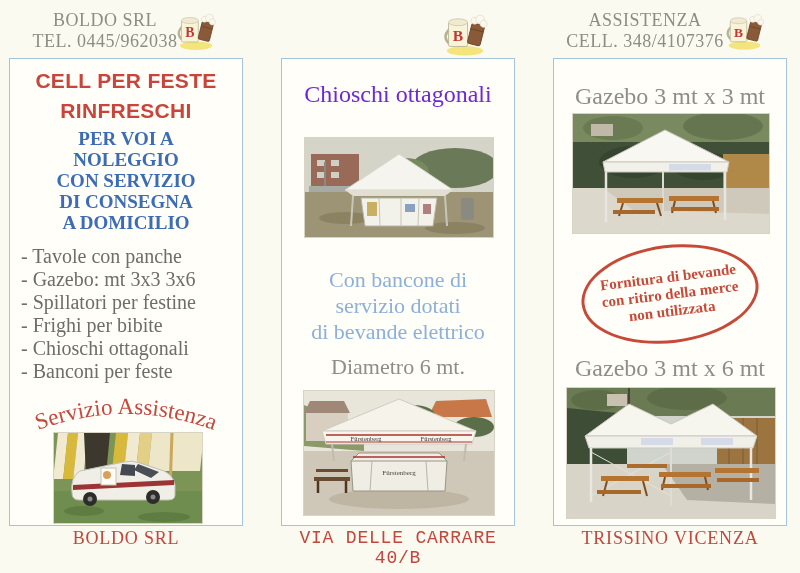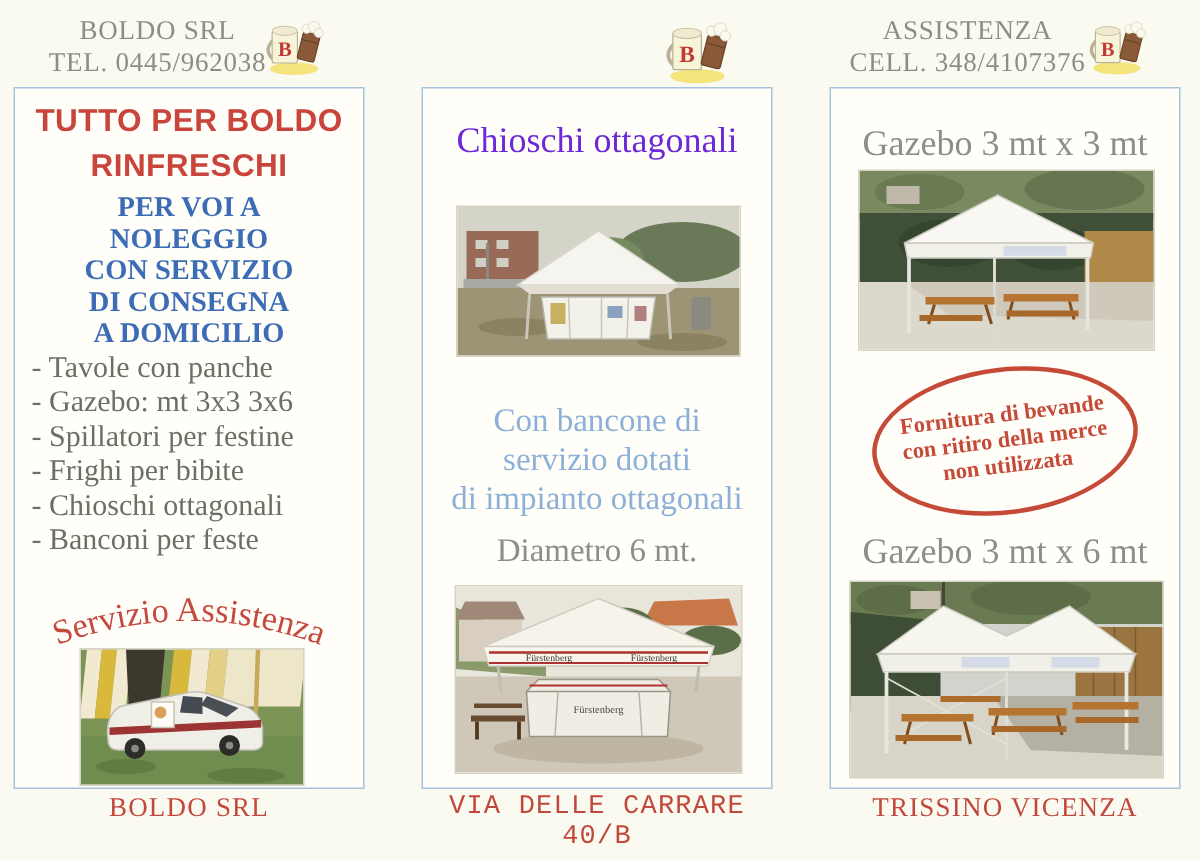--- a/index.html
+++ b/index.html
@@ -15,21 +15,21 @@
   .logo-right{left:722px;top:7px;width:45px;height:47px;}
   
   .panel{position:absolute;top:58px;height:466px;width:232px;background:#fffef9;border:1px solid #a5c4dc;}
   .panel-left{left:9px;}
   .panel-mid{left:281px;}
   .panel-right{left:553px;}
   
   .headline{margin-top:7px;text-align:center;font-family:"Liberation Sans",sans-serif;
             font-weight:bold;font-size:21px;line-height:30px;color:#c9453c;letter-spacing:.3px;}
   .subhead{text-align:center;font-weight:bold;font-size:19px;line-height:21px;color:#3b6cb5;margin-top:2px;}
-  .service-list{margin:1px 0 0 0;padding:0 0 0 11px;list-style:none;font-size:20px;line-height:23px;color:#6e6e66;}
+  .service-list{margin:12px 0 0 0;padding:0 0 0 11px;list-style:none;font-size:20px;line-height:23px;color:#6e6e66;}
   .arch-svg{position:absolute;left:3px;top:332px;width:226px;height:52px;}
   .photo{position:absolute;border:1px solid #d8d4c4;}
   .photo-van{left:43px;top:373px;width:148px;height:90px;}
   
   .mid-title{position:absolute;top:22px;width:100%;text-align:center;font-size:24px;color:#6d28d9;}
   .photo-kiosk1{left:22px;top:78px;width:188px;height:99px;}
   .mid-body{position:absolute;top:190px;width:100%;text-align:center;font-size:22px;line-height:26px;color:#8cb0d8;margin-top:18px;}
   .mid-diam{position:absolute;top:295px;width:100%;text-align:center;font-size:22px;color:#8e8e88;}
   .photo-kiosk2{left:21px;top:331px;width:190px;height:124px;}
   
@@ -87,21 +87,21 @@
   <div class="hdr hdr-right">
     <div>ASSISTENZA</div>
     <div>CELL. 348/4107376</div>
   </div>
   <svg class="logo logo-right" viewBox="0 0 60 52">
       <use href="#logo-mugs"></use>
     </svg>
 
   <section class="panel panel-left">
     <div class="headline">
-      <div>TUTTO PER BOLDO</div>
+      <div>CELL PER FESTE</div>
       <div>RINFRESCHI</div>
     </div>
     <div class="subhead">
       <div>PER VOI A</div>
       <div>NOLEGGIO</div>
       <div>CON SERVIZIO</div>
       <div>DI CONSEGNA</div>
       <div>A DOMICILIO</div>
     </div>
     <ul class="service-list">
@@ -182,21 +182,21 @@
         <line x1="114" y1="60" x2="113" y2="88" stroke="#c8c6ba"></line>
         <rect x="62" y="64" width="10" height="14" fill="#c8b060"></rect>
         <rect x="100" y="66" width="10" height="8" fill="#8aa0c0"></rect>
         <rect x="118" y="66" width="8" height="10" fill="#b08080"></rect>
       </g>
       <rect x="156" y="60" width="13" height="22" rx="2" fill="#8a8a80"></rect>
     </svg>
     <div class="mid-body">
       <div>Con bancone di</div>
       <div>servizio dotati</div>
-      <div>di impianto ottagonali</div>
+      <div>di bevande elettrico</div>
     </div>
     <div class="mid-diam">Diametro 6 mt.</div>
 
     <svg class="photo photo-kiosk2" viewBox="0 0 190 124" preserveAspectRatio="none">
       <rect width="190" height="124" fill="#e8e6da"></rect>
       <polygon points="0,55 0,14 60,40 60,60" fill="#8a9a6a"></polygon>
       <rect x="2" y="22" width="42" height="28" fill="#d8cfc0"></rect>
       <polygon points="0,22 46,22 40,10 6,10" fill="#a08878"></polygon>
       <polygon points="124,26 188,26 182,8 132,10" fill="#c87848"></polygon>
       <ellipse cx="110" cy="26" rx="22" ry="12" fill="#5a6e4a"></ellipse>

